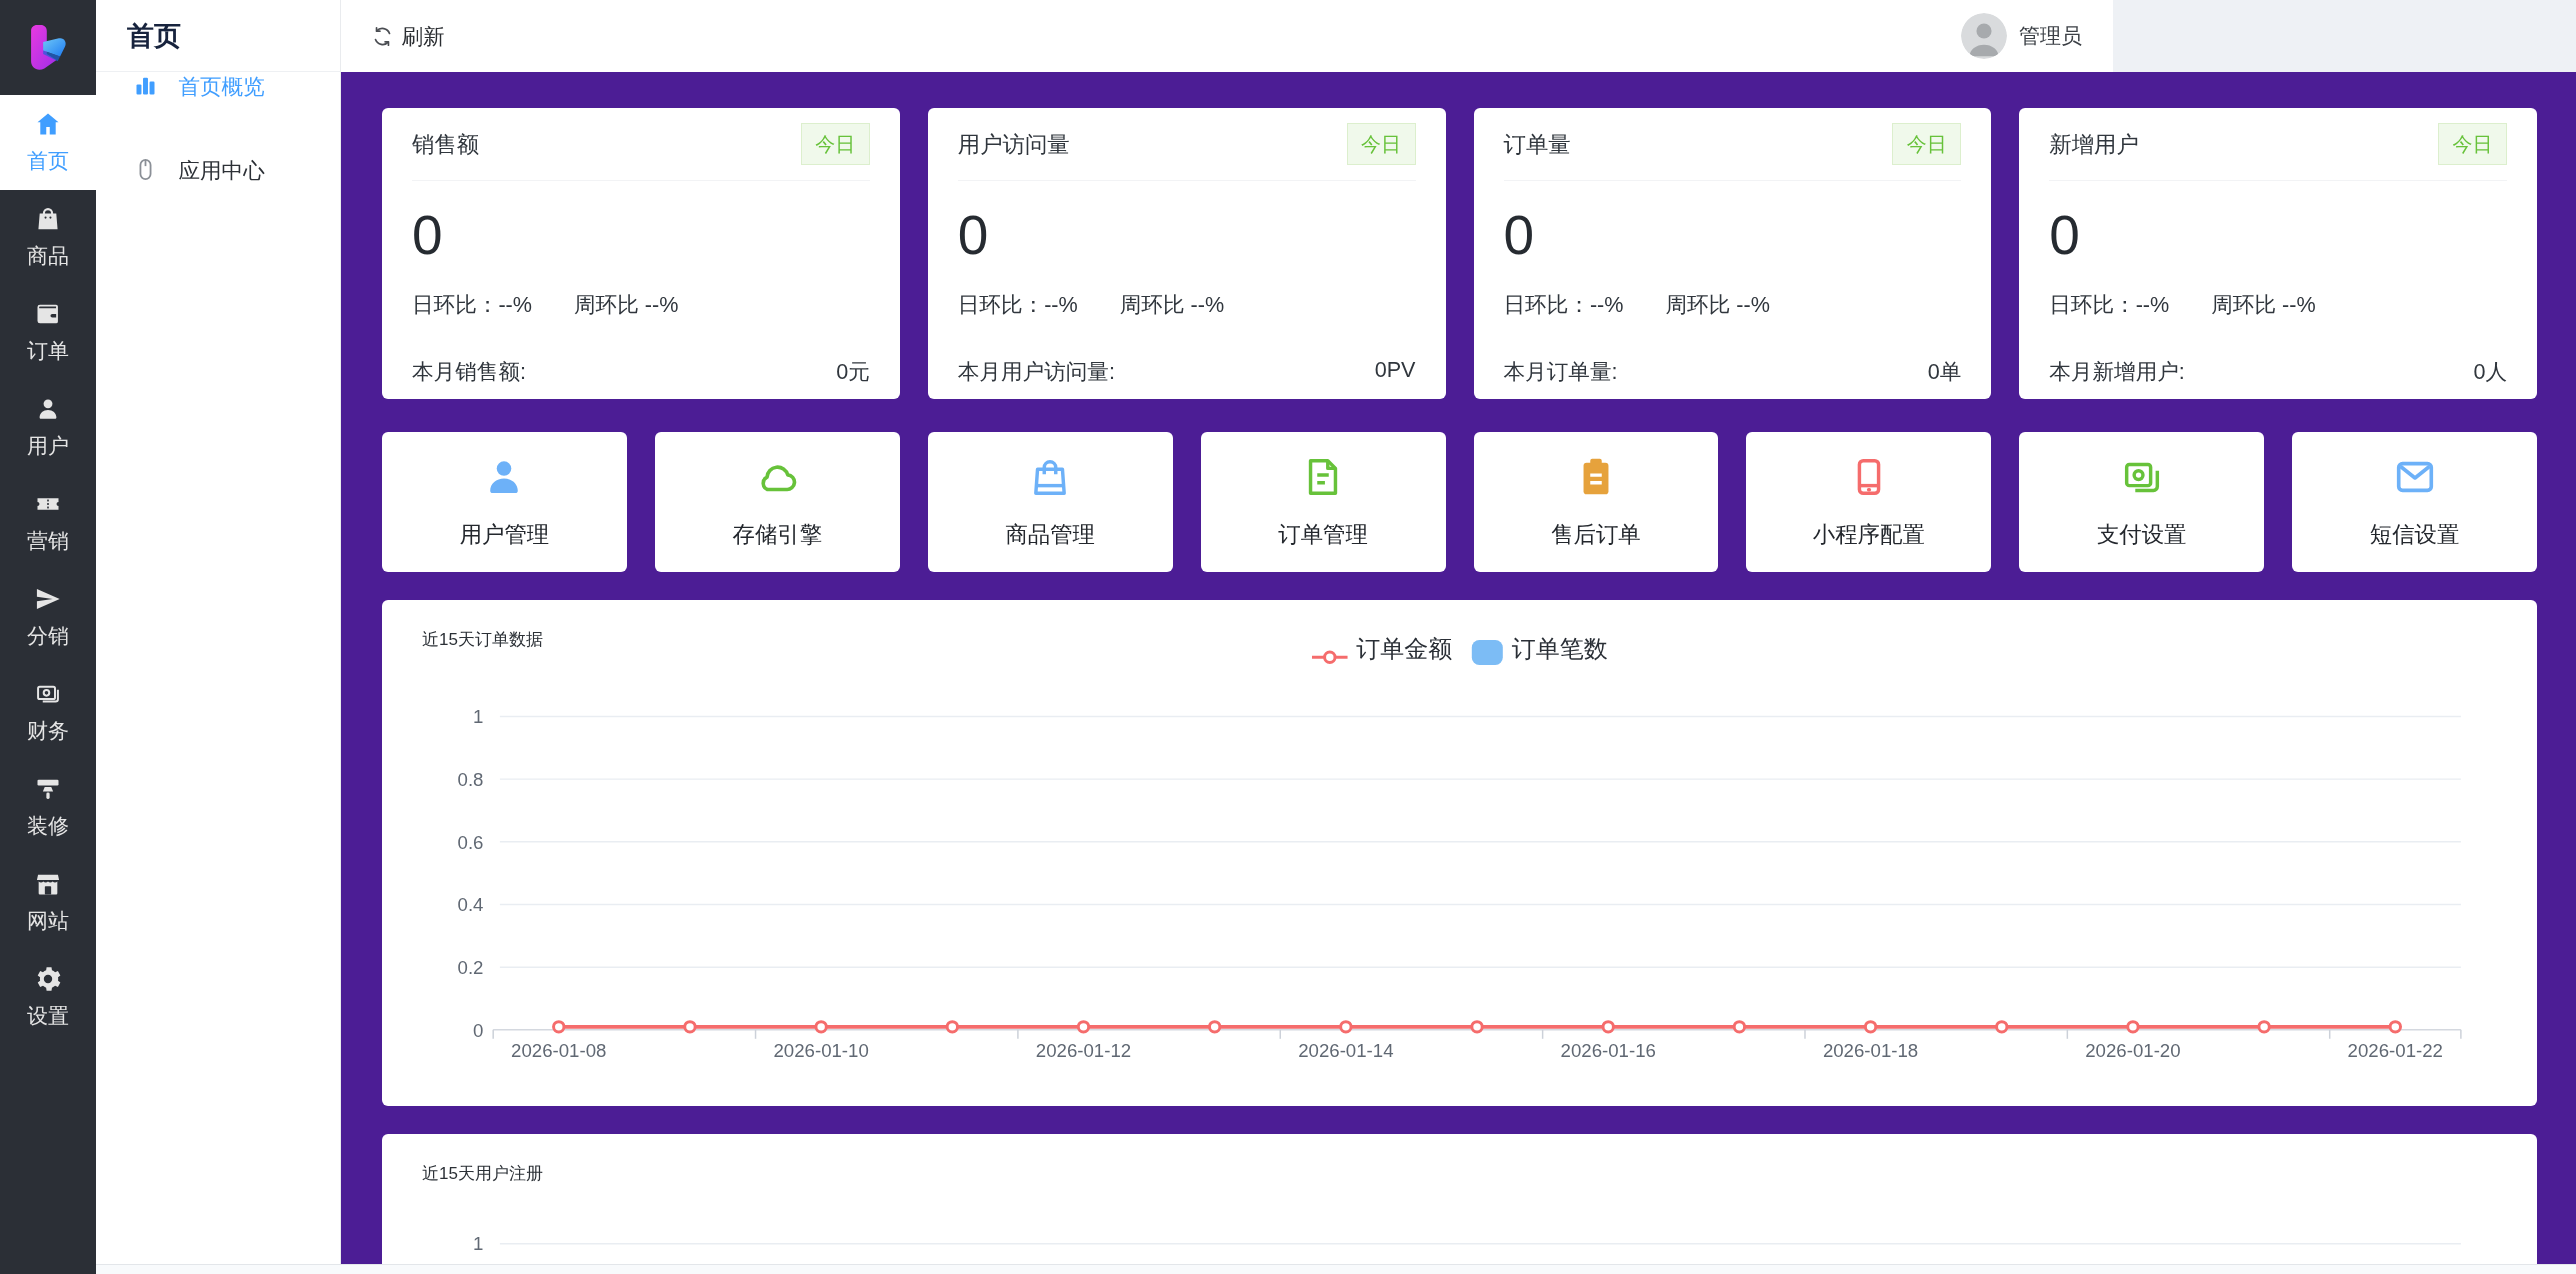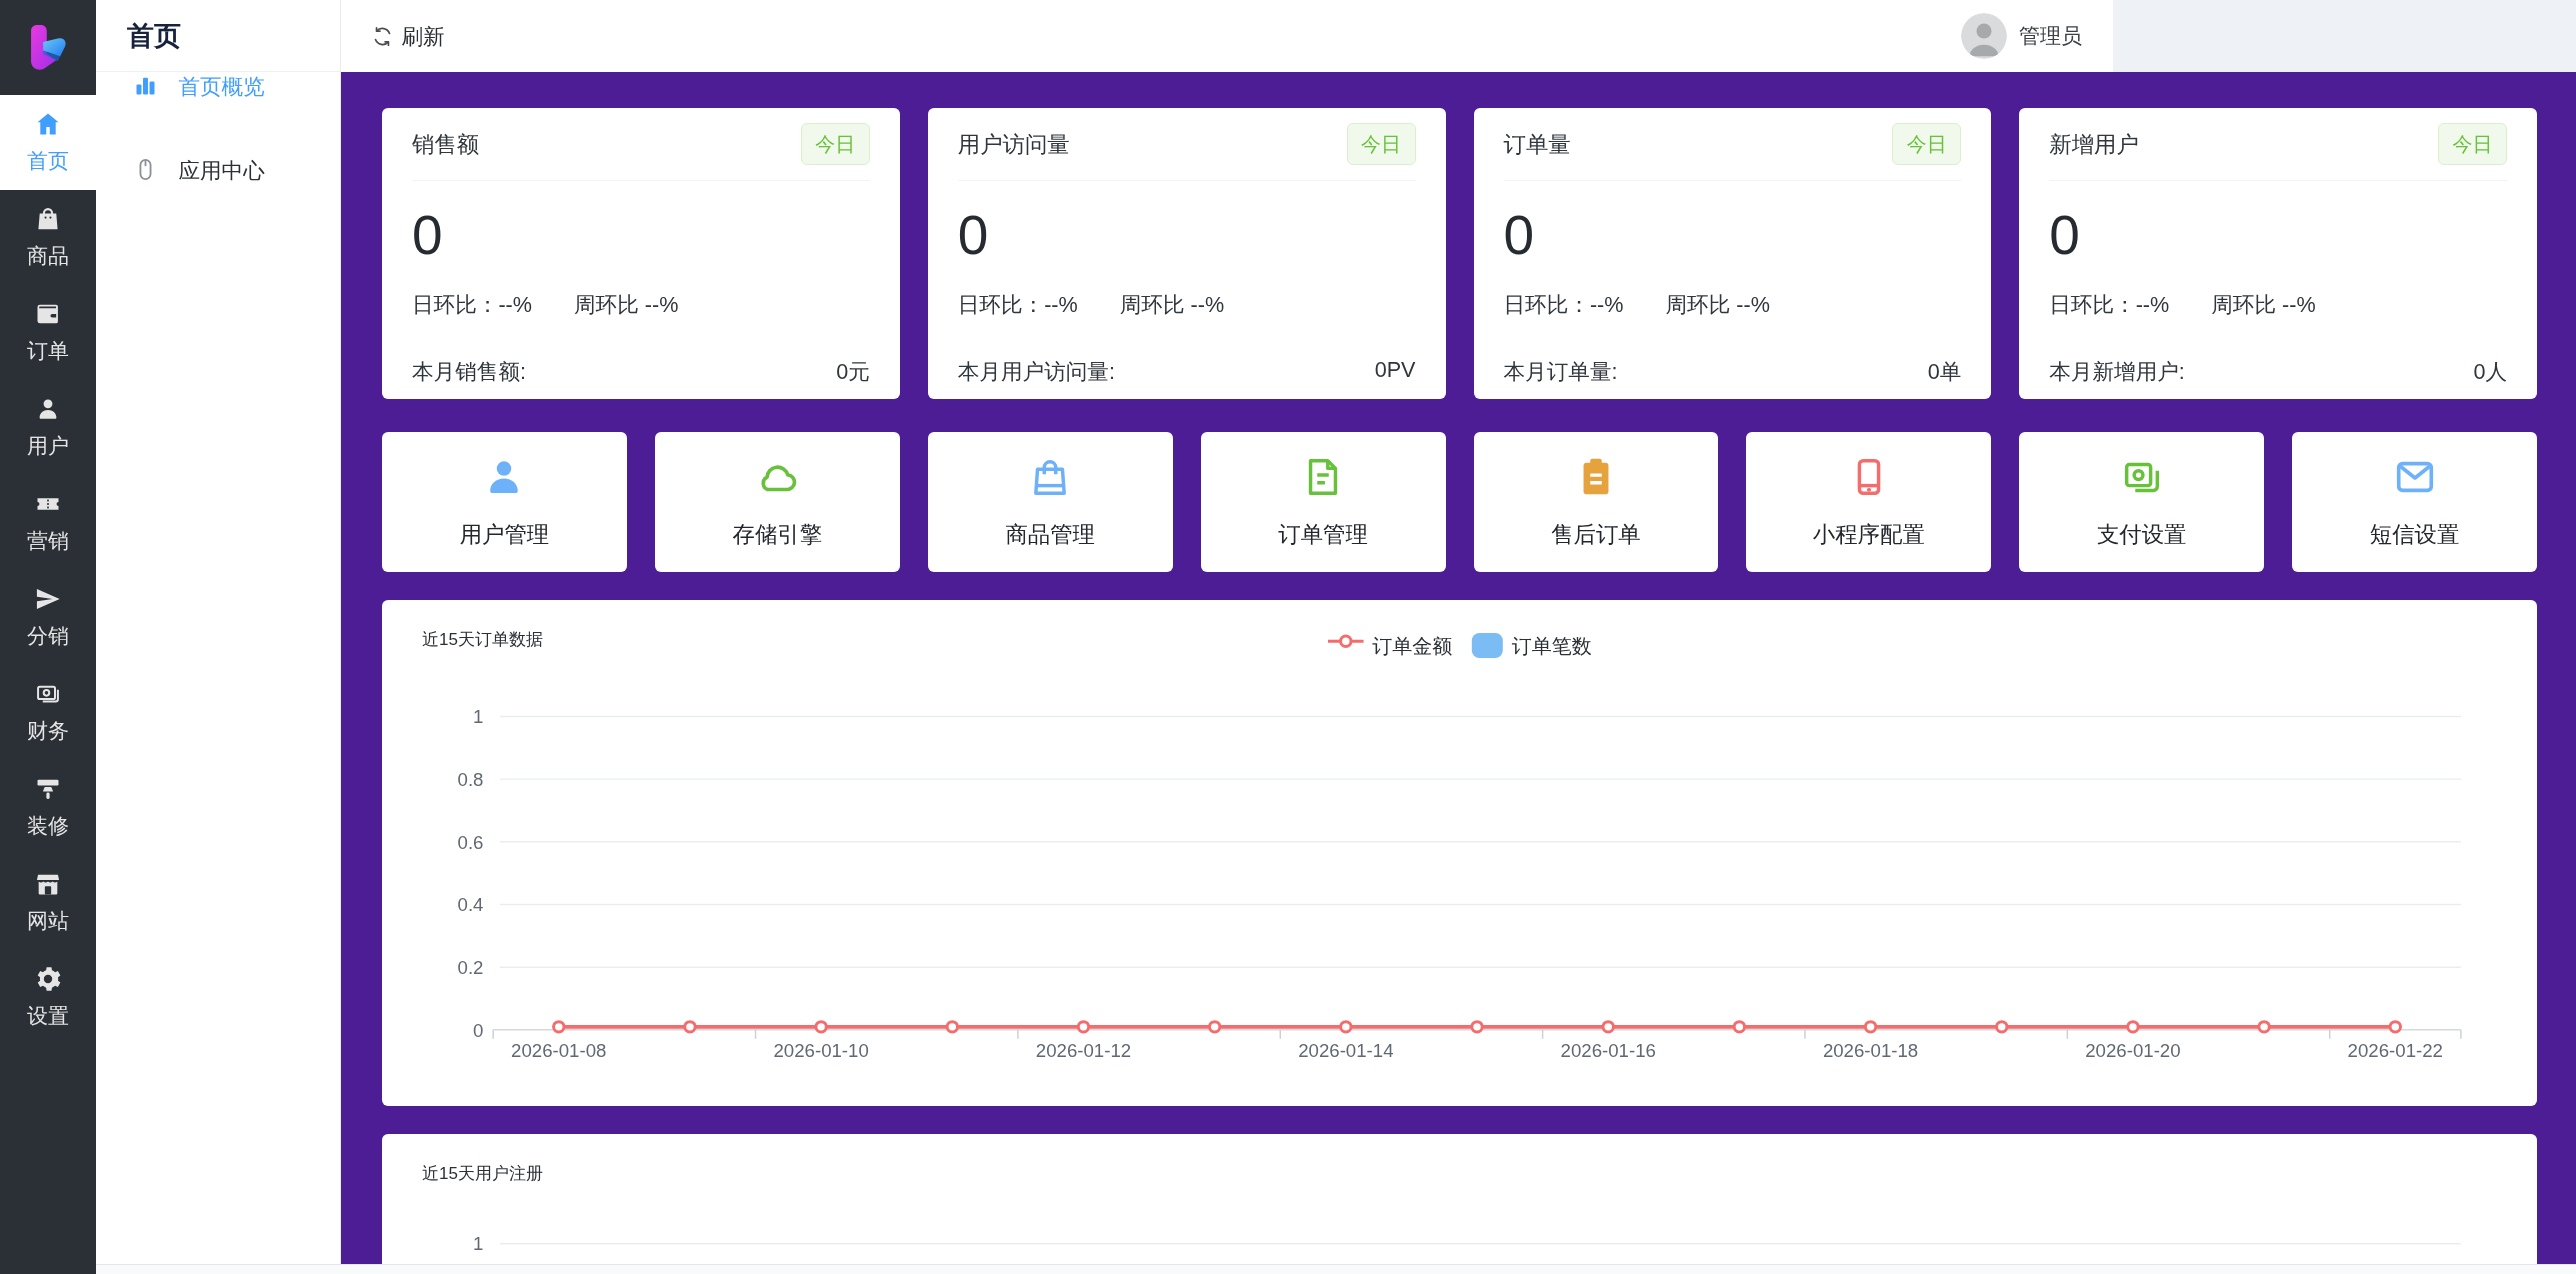--- a/index.html
+++ b/index.html
@@ -33,36 +33,36 @@
 .avatar{width:46px;height:46px;border-radius:50%;overflow:hidden}
 
 
 .content{position:absolute;left:340px;top:72px;width:2236px;height:1202px;background:#4c1d95;overflow:hidden;z-index:2}
 .card{background:#fff;border-radius:6px}
 
 .stats-row{position:absolute;left:42px;top:36px;width:2155px;height:291px;display:grid;grid-template-columns:repeat(4,1fr);grid-gap:28px}
 .stat-card{padding:0 30px;display:flex;flex-direction:column}
 .stat-header{height:73px;display:flex;align-items:center;justify-content:space-between;border-bottom:1.5px solid #f2f3f5}
 .stat-title{font-size:22.4px;color:#30363d}
-.badge{font-size:20px;line-height:1;color:#67c23a;background:#f0f9eb;border:1.5px solid #dcefcd;border-radius:6px;padding:10.4px 13.4px}
+.badge{font-size:20px;line-height:1;color:#67c23a;background:#f0f9eb;border:1.5px solid #dcefcd;border-radius:0;padding:10.4px 13.4px}
 .stat-value{font-size:55px;color:#262b31;margin-top:22.4px}
 .stat-ratios{margin-top:22.4px;font-size:21.6px;color:#30363d;display:flex;gap:42px}
 .stat-month{margin-top:auto;margin-bottom:13px;font-size:21.6px;color:#30363d;display:flex;justify-content:space-between}
 
 .shortcuts-row{position:absolute;left:42px;top:360px;width:2155px;height:140px;display:grid;grid-template-columns:repeat(8,1fr);grid-gap:28px}
 .shortcut{display:flex;flex-direction:column;align-items:center;justify-content:center;gap:19.4px;cursor:pointer}
 .shortcut svg{width:46px;height:46px}
 .shortcut .sc-label{font-size:22.4px;color:#23272d}
 
 .chart-card{position:absolute;left:42px;width:2155px;overflow:hidden}
 .chart-card.c1{top:528px;height:506px}
 .chart-card.c2{top:1062px;height:209px}
 .chart-title{position:absolute;left:40px;top:28px;font-size:17px;font-weight:normal;color:#2b3036;z-index:2}
 .legend{position:absolute;top:33px;left:50%;transform:translateX(-50%);display:flex;align-items:center;gap:19.4px;z-index:2}
-.legend-item{display:flex;align-items:flex-start;gap:9px;font-size:20px;color:#2a2f36;cursor:pointer}
+.legend-item{display:flex;align-items:flex-end;gap:9px;font-size:24px;color:#2a2f36;cursor:pointer}
 .legend-square{width:31px;height:24.6px;border-radius:7.5px;display:inline-block}
 .axis-label{font-size:25px;fill:#606873}
 
 .bottom-strip{position:absolute;left:96px;top:1264px;width:2480px;height:10.4px;background:#f8fafc;border-top:1.5px solid #e3e6ea;z-index:10}
 </style>
 </head>
 <body>
 
 <aside class="primary-sidebar">
   <div class="logo-block">

